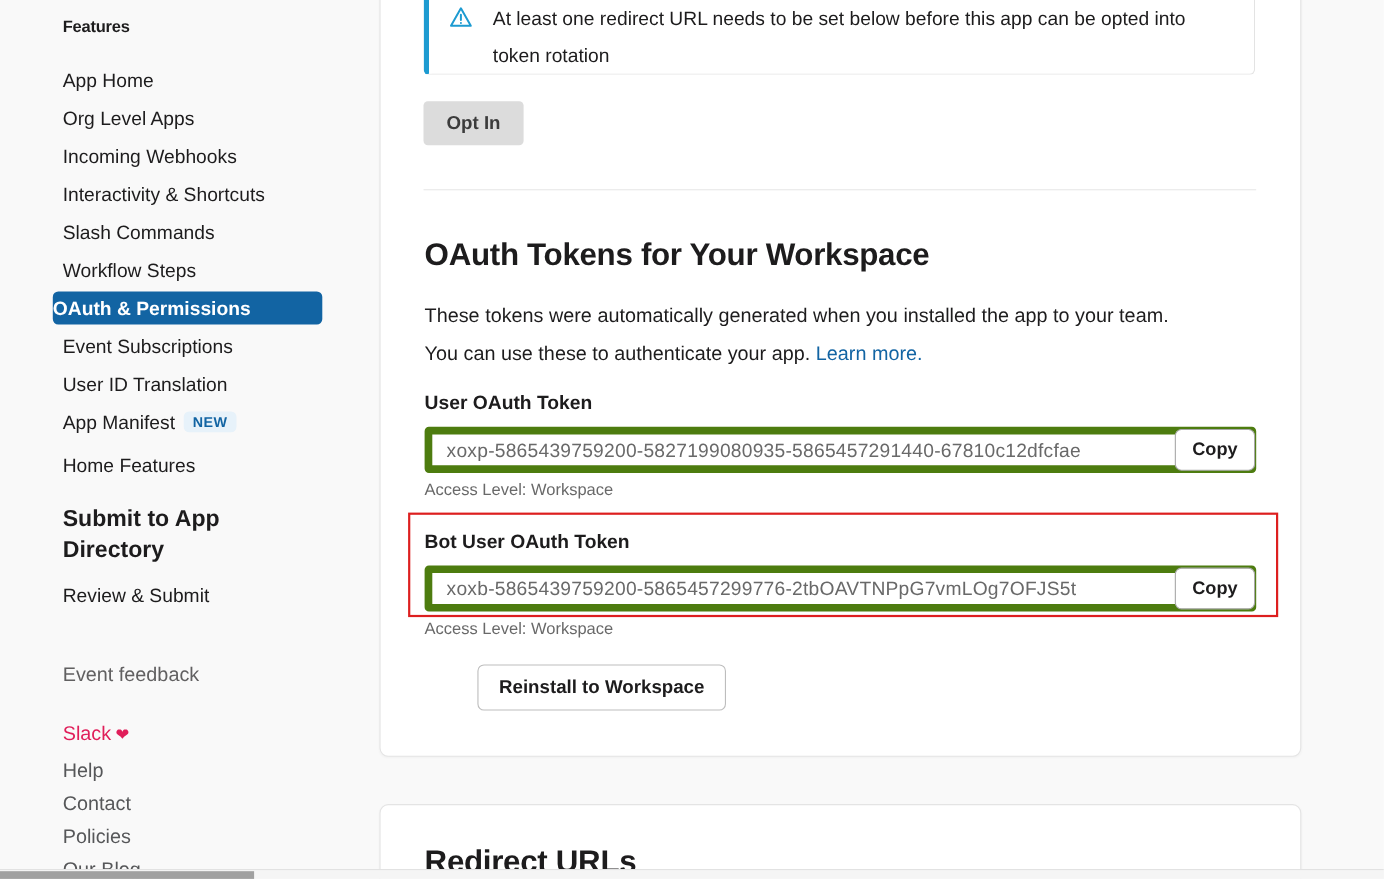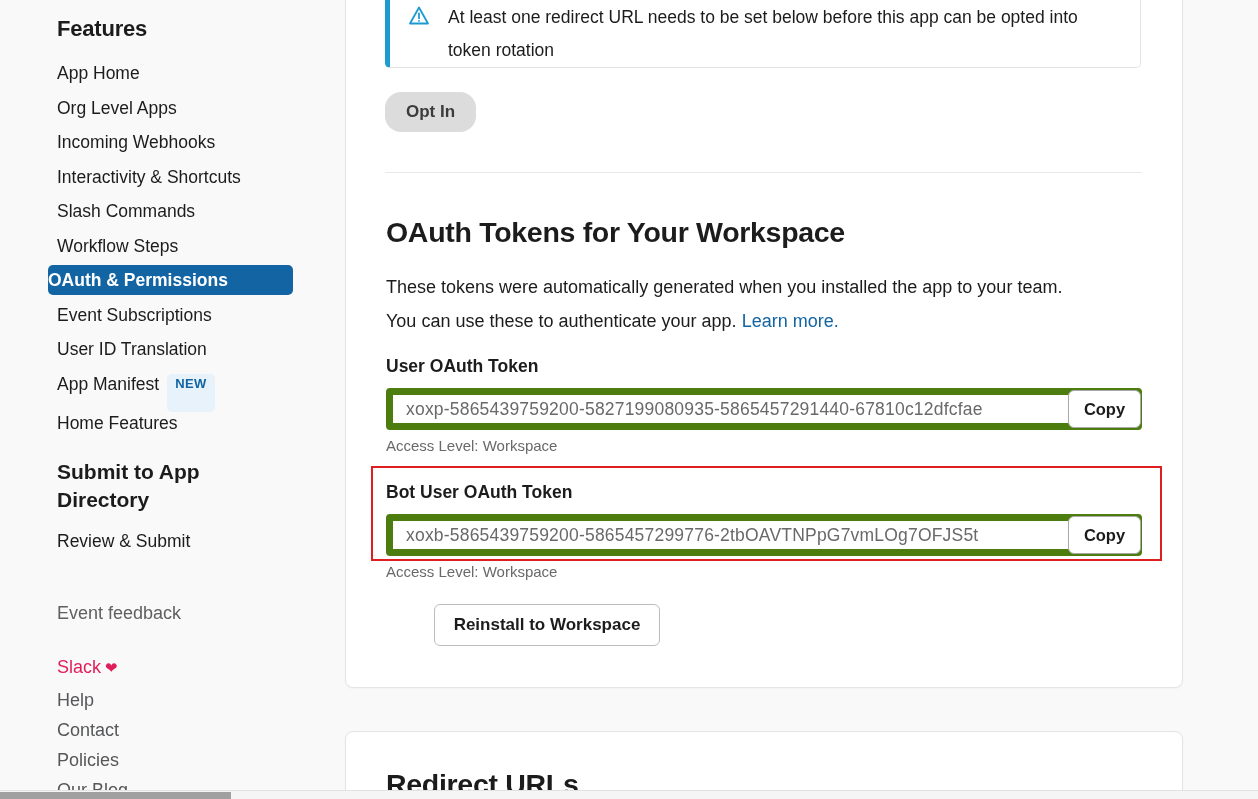--- a/index.html
+++ b/index.html
@@ -8,35 +8,35 @@
     font-family:"Liberation Sans", sans-serif;
     background:#f9f9f9;
     color:#1d1c1d;
     position:relative;
   }
 
   
   .sidebar { position:absolute; left:0; top:0; width:345px; height:799px; }
   .features-heading {
     position:absolute; left:57px; top:16px;
-    font-size:22px; font-weight:700; letter-spacing:-0.2px;
+    font-size:15px; font-weight:700; letter-spacing:-0.2px;
   }
   .nav { position:absolute; left:0; top:56px; width:345px; }
   .nav-item {
     height:34.5px; line-height:34.5px; padding-left:57px;
     font-size:17.5px; color:#1d1c1d; cursor:pointer; white-space:nowrap;
   }
   .nav-item.active {
     height:30px; line-height:30px;
     margin:2px 52px 2.5px 48px; padding-left:0;
     background:#1264a3; color:#ffffff; font-weight:700;
     border-radius:5px;
   }
   .badge {
-    display:inline-block; margin-left:8px; padding:2px 8px 21px;
+    display:inline-block; margin-left:8px; padding:2px 8px 2px;
     background:#e7f2fa; color:#1264a3;
     font-size:13px; font-weight:700; letter-spacing:0.4px;
     border-radius:5px; line-height:15px; vertical-align:2px;
   }
   .nav-gap { height:5px; }
   .submit-heading {
     position:absolute; left:57px; top:458px; width:170px;
     font-size:21px; font-weight:700; line-height:28px;
   }
   .review-item {
@@ -67,21 +67,21 @@
     border-radius:5px;
   }
   .alert-icon { position:absolute; left:407px; top:4px; width:24px; height:24px; }
   .alert-text {
     position:absolute; left:448px; top:1px; width:632px;
     font-size:17.5px; line-height:33px; color:#1d1c1d;
   }
 
   .optin-btn {
     position:absolute; left:385px; top:92px; width:91px; height:40px;
-    background:#dcdcdc; border:none; border-radius:16px;
+    background:#dcdcdc; border:none; border-radius:4px;
     font-family:inherit; font-size:17px; font-weight:700; color:#3c3c3c;
     cursor:pointer;
   }
   .divider { position:absolute; left:385px; top:172px; width:757px; height:1px; background:#e8e8e8; }
 
   .section-title {
     position:absolute; left:386px;
     font-size:28.5px; font-weight:700; letter-spacing:-0.3px; color:#1d1c1d;
   }
   .title-oauth { top:216px; }

